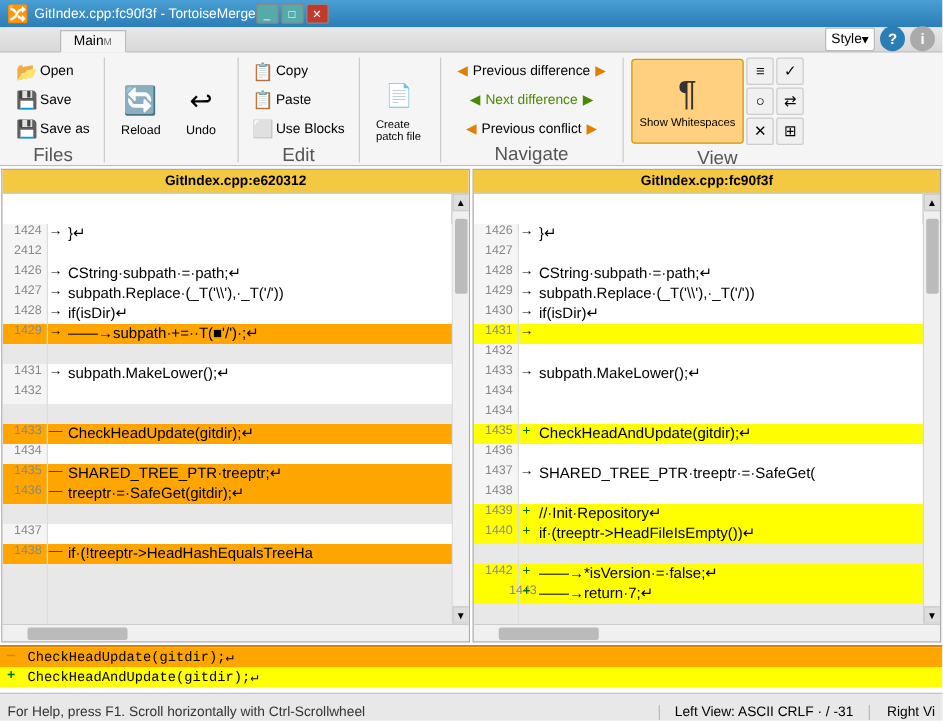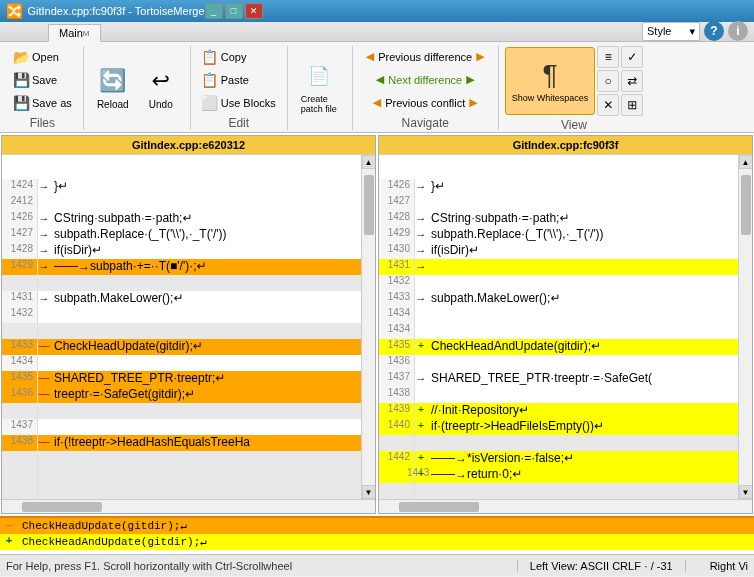--- a/index.html
+++ b/index.html
@@ -61,21 +61,21 @@
       height: 90px;
     }
     .ribbon-group {
       display: flex;
       flex-direction: column;
       align-items: center;
       border-right: 1px solid #ccc;
       padding: 0 6px;
     }
     .ribbon-group-label {
-      font-size: 12px; color: #555; margin-top: auto; padding-top: 2px; text-align: center;
+      font-size: 15px; color: #555; margin-top: auto; padding-top: 2px; text-align: center;
     }
     .ribbon-group-content {
       display: flex;
       align-items: center;
       flex: 1;
       gap: 2px;
     }
     .ribbon-btn-large {
       display: flex; flex-direction: column; align-items: center;
       padding: 4px 6px;
@@ -121,21 +121,21 @@
     .vs-btn {
       width: 22px; height: 22px; display: flex; align-items: center; justify-content: center;
       cursor: pointer; border: 1px solid #ccc; background: #f0f0f0; border-radius: 2px; font-size: 12px;
     }
     
     
     #ribbon-right {
       display: flex; align-items: center; gap: 4px; margin-left: auto; padding-right: 4px;
     }
     .style-dropdown {
-      display: flex; align-items: center; gap: 18px; padding: 2px 4px;
+      display: flex; align-items: center; gap: 0; padding: 2px 4px;
       border: 1px solid #bbb; background: white; border-radius: 2px; cursor: pointer; font-size: 11px;
     }
     .help-btn {
       width: 20px; height: 20px; border-radius: 50%; background: #2a7db5; color: white;
       display: flex; align-items: center; justify-content: center; font-size: 12px; font-weight: bold; cursor: pointer;
     }
     .info-btn {
       width: 20px; height: 20px; border-radius: 50%; background: #2a7db5; color: white;
       display: flex; align-items: center; justify-content: center; font-size: 12px; font-weight: bold; cursor: pointer;
     }
@@ -207,24 +207,24 @@
     .preview-code { padding: 0 4px; }
     .preview-line-orange { background: #ffa500; }
     .preview-line-yellow { background: #ffff00; }
     
     
     #statusbar {
       height: 22px;
       background: #e8e8e8;
       border-top: 1px solid #bbb;
       display: flex;
-      align-items: center;
+      align-items: flex-end;
       padding: 0 6px;
       font-size: 11px;
-      gap: 12px;
+      gap: 2px;
     }
     .status-left { flex: 1; color: #333; }
     .status-center { padding: 0 12px; border-left: 1px solid #bbb; border-right: 1px solid #bbb; }
     .status-right { padding-left: 12px; }
     
     .horiz-scroll {
       height: 14px;
       background: #f0f0f0;
       border-top: 1px solid #ccc;
       display: flex;
@@ -650,21 +650,21 @@
               <span class="line-code"></span>
             </div>
           <div class="diff-line line-highlight-yellow">
               <span class="line-num" style="background:#ffff00;">1442</span>
               <span class="line-marker" style="color:#006600;">+</span>
               <span class="line-code">——→*isVersion·=·false;↵</span>
             </div>
           <div class="diff-line line-highlight-yellow">
               <span class="line-num" style="background:#ffff00;padding-left:28px;">1443</span>
               <span class="line-marker" style="color:#006600;">+</span>
-              <span class="line-code">——→return·0;↵</span>
+              <span class="line-code">——→return·7;↵</span>
             </div>
           <div class="diff-line line-empty">
               <span class="line-num" style="background:#e8e8e8;"></span>
               <span class="line-marker"></span>
               <span class="line-code"></span>
             </div>
           <div class="diff-line line-empty">
               <span class="line-num" style="background:#e8e8e8;"></span>
               <span class="line-marker"></span>
               <span class="line-code"></span>

